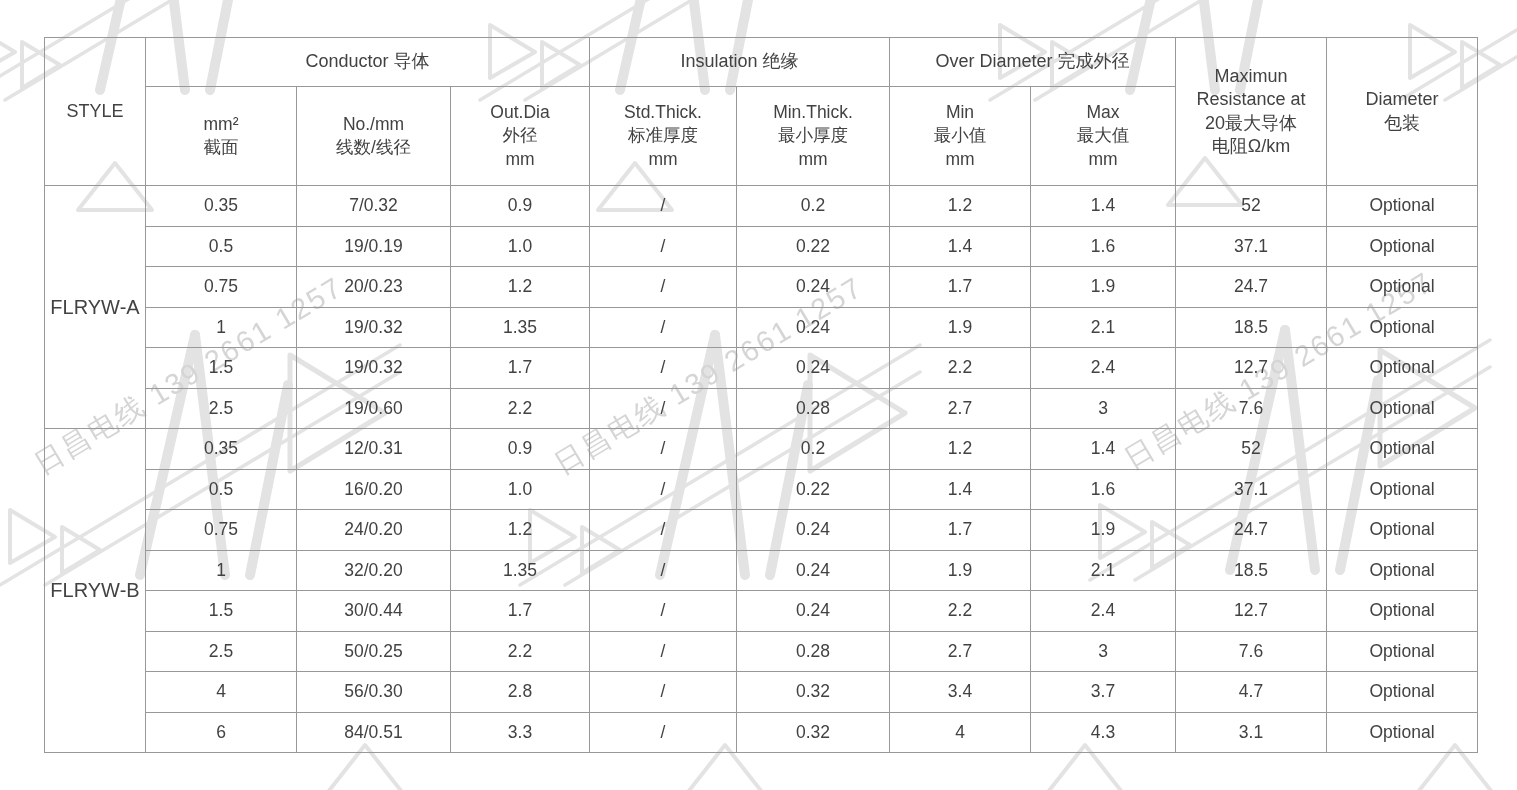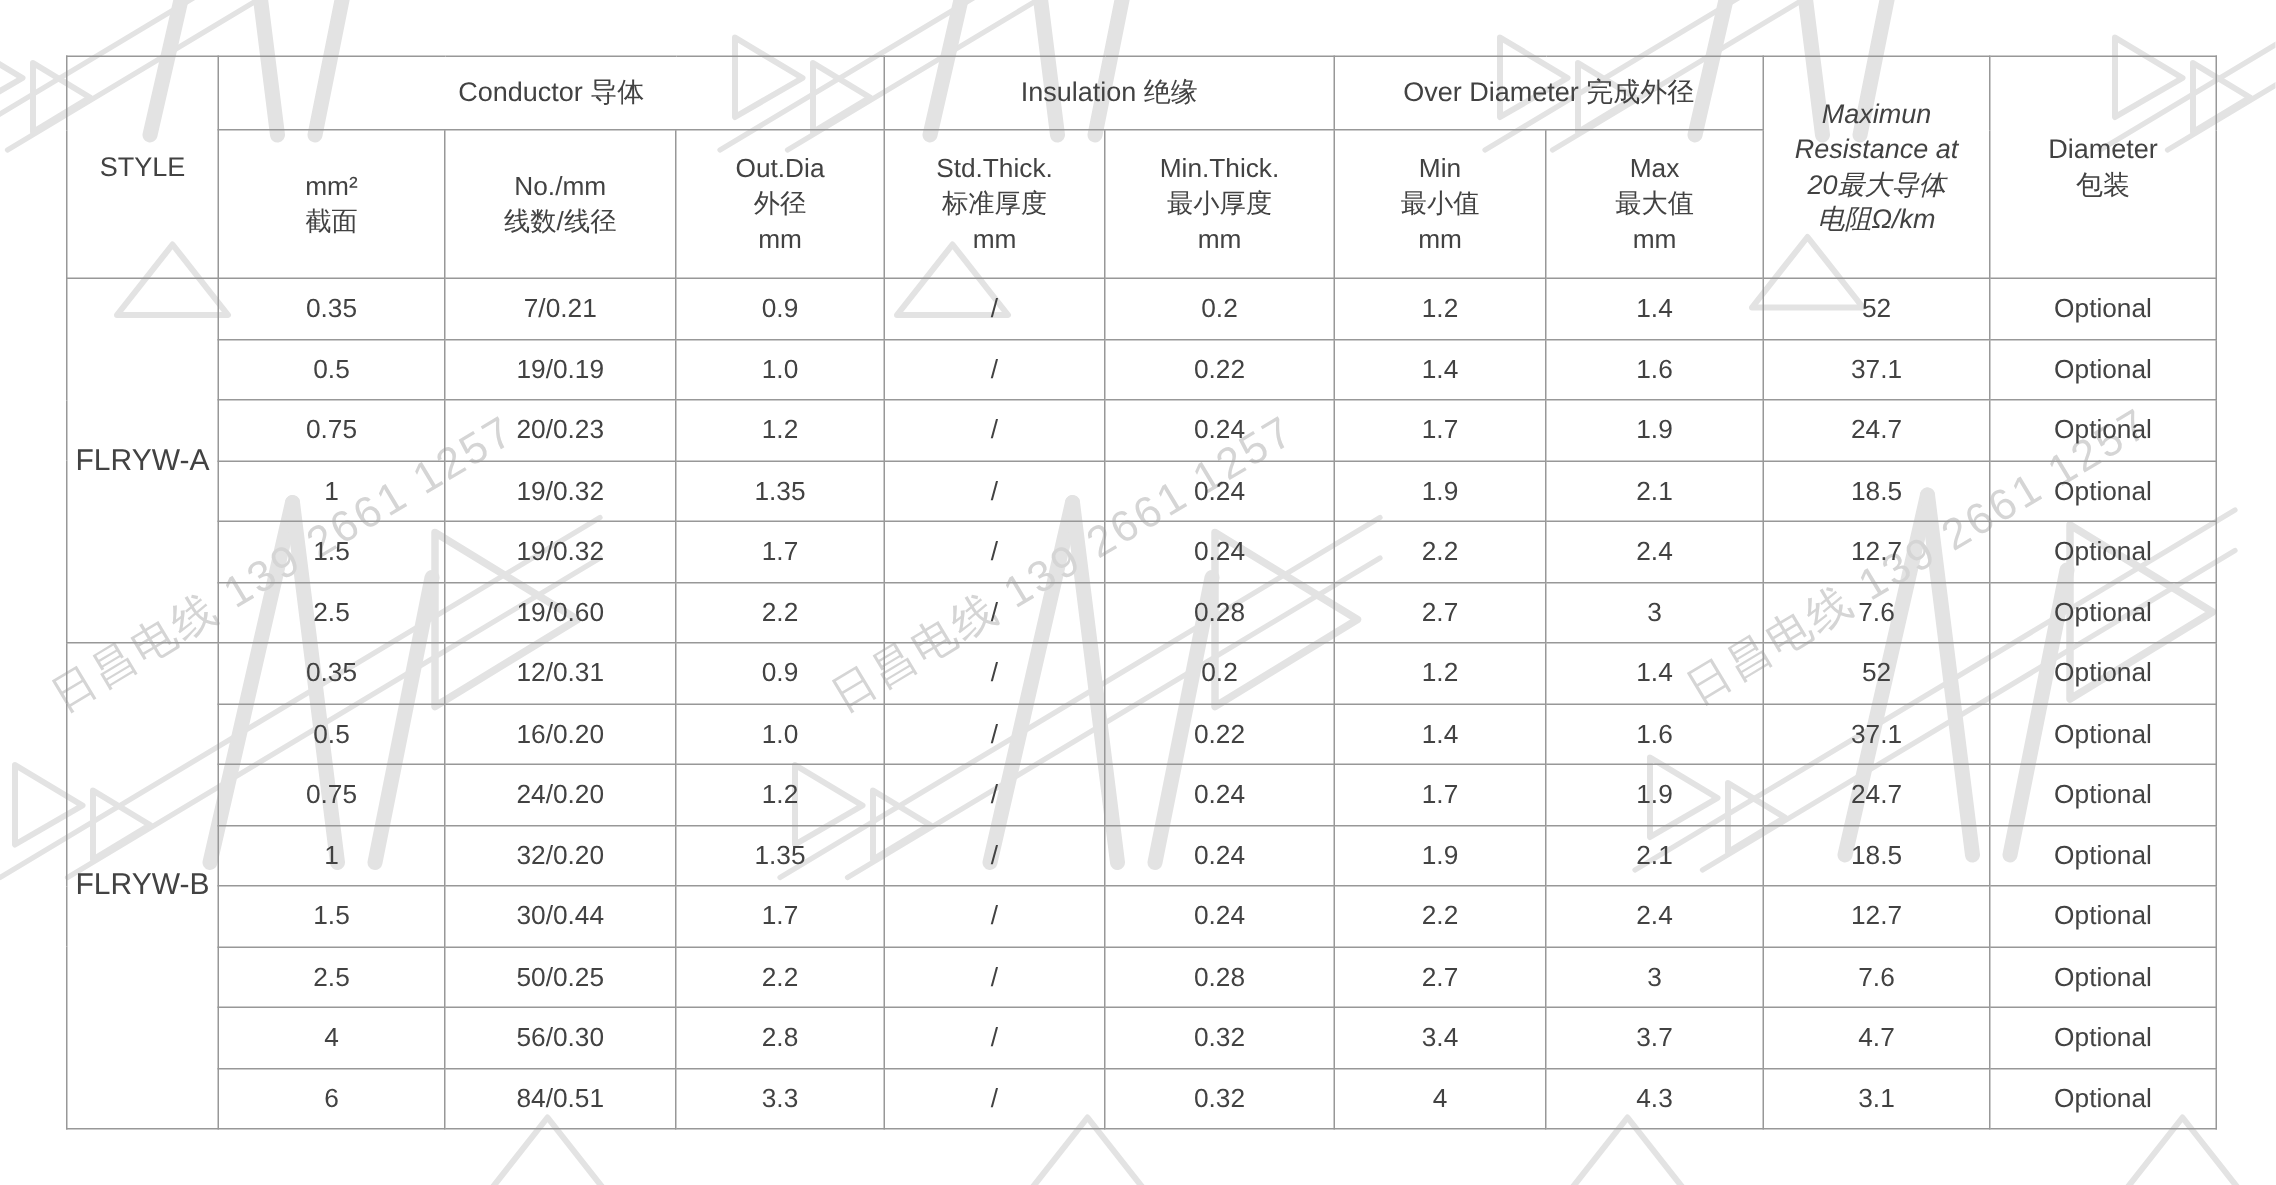--- a/index.html
+++ b/index.html
@@ -67,21 +67,21 @@
     line-height: 1.32;
     font-size: 17.5px;
   }
   table.spec thead tr.group-row th { height: 49px; font-size: 18px; }
   table.spec thead tr.sub-row th { height: 99px; }
   table.spec tbody td {
     height: 40.5px;
     font-size: 17.5px;
   }
   table.spec td.style-cell { font-size: 20px; }
-  table.spec th.resistance-th { line-height: 1.3; font-style: italic; }
+  table.spec th.resistance-th { line-height: 1.3; }
 </style>
 </head>
 <body style="--wm-shape: #e3e3e3; --wm-text: #d5d5d5; background: rgb(255, 255, 255);">
 
 <svg width="0" height="0" style="position:absolute" aria-hidden="true">
   <defs>
     <g id="wm-logo">
 
       <path class="wm-shape" stroke-width="3.5" d="M0,430 L400,190"></path>
       <path class="wm-shape" stroke-width="3.5" d="M45,430 L400,217"></path>
@@ -187,21 +187,21 @@
 mm</th>
         <th>Max
 最大值
 mm</th>
       </tr>
     </thead>
     <tbody>
         <tr>
           <td rowspan="6" class="style-cell">FLRYW-A</td>
           <td>0.35</td>
-          <td>7/0.21</td>
+          <td>7/0.32</td>
           <td>0.9</td>
           <td>/</td>
           <td>0.2</td>
           <td>1.2</td>
           <td>1.4</td>
           <td>52</td>
           <td>Optional</td>
         </tr>
         <tr>
           <td>0.5</td>

